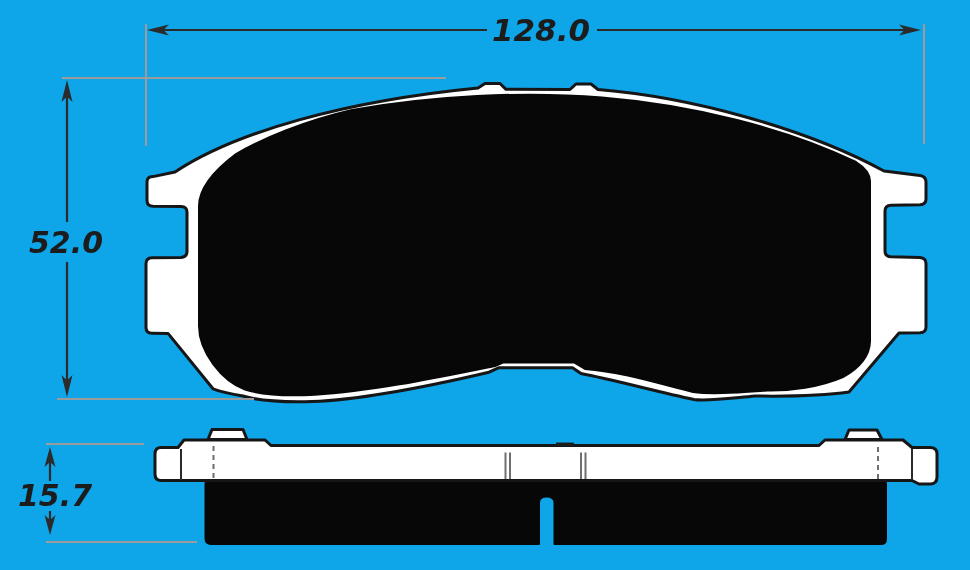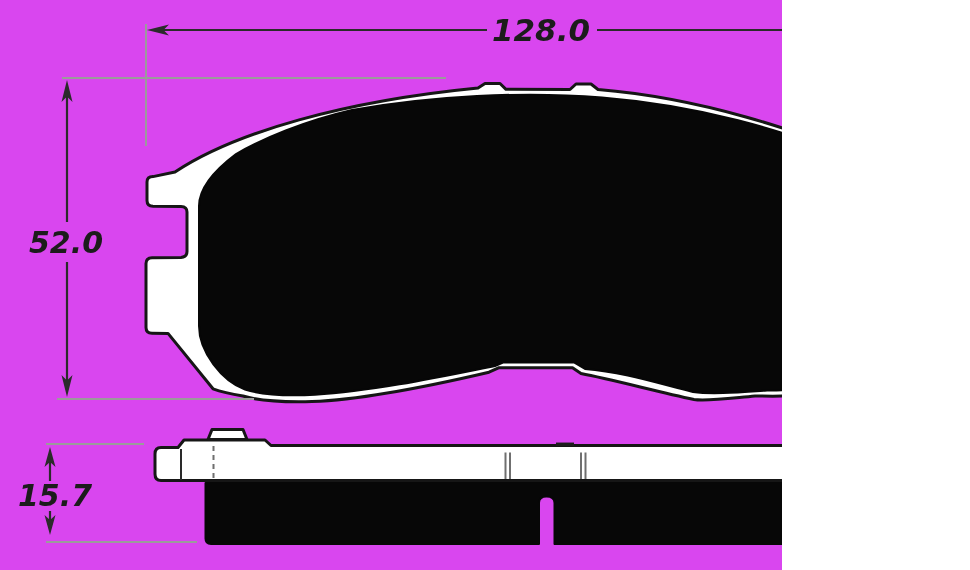--- a/index.html
+++ b/index.html
@@ -3,23 +3,23 @@
 <meta charset="utf-8">
 <style>
   html, body {
     margin: 0;
     padding: 0;
     background: #ffffff;
     font-family: "DejaVu Sans", sans-serif;
   }
   .canvas {
     position: relative;
-    width: 782px;
+    width: 970px;
     height: 570px;
-    background: #d946ef;
+    background: #0ea5e9;
     overflow: hidden;
   }
   svg { display: block; }
 
   .outline {
     fill: #ffffff;
     stroke: #161616;
     stroke-width: 3;
     stroke-linejoin: round;
     stroke-linecap: round;

